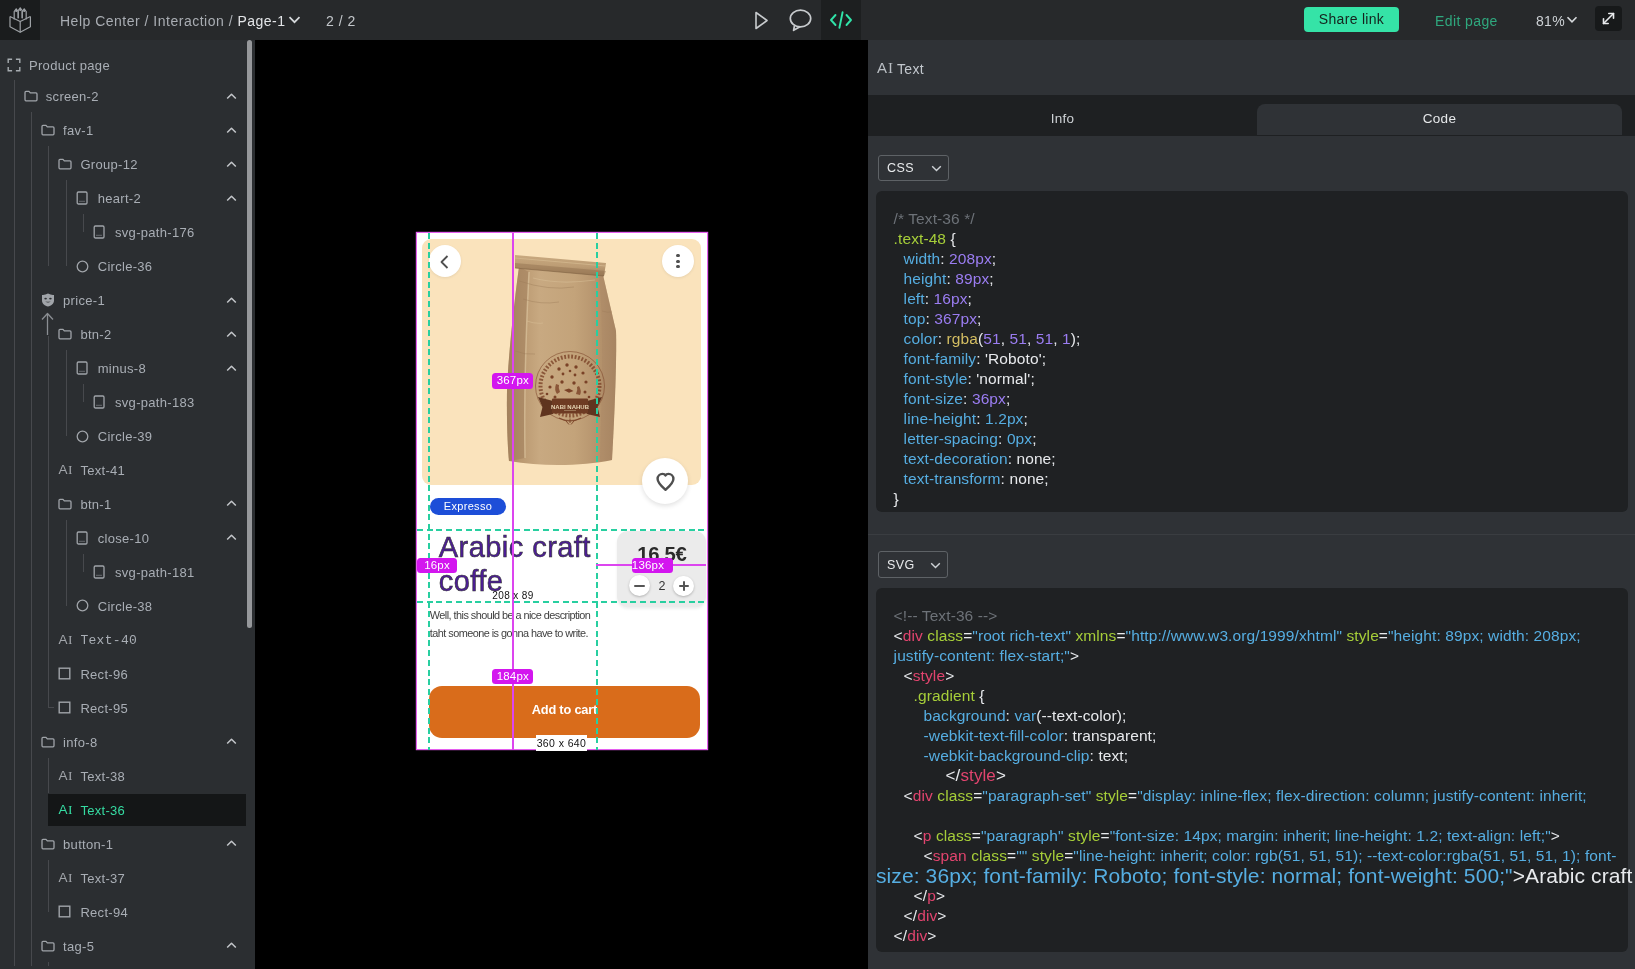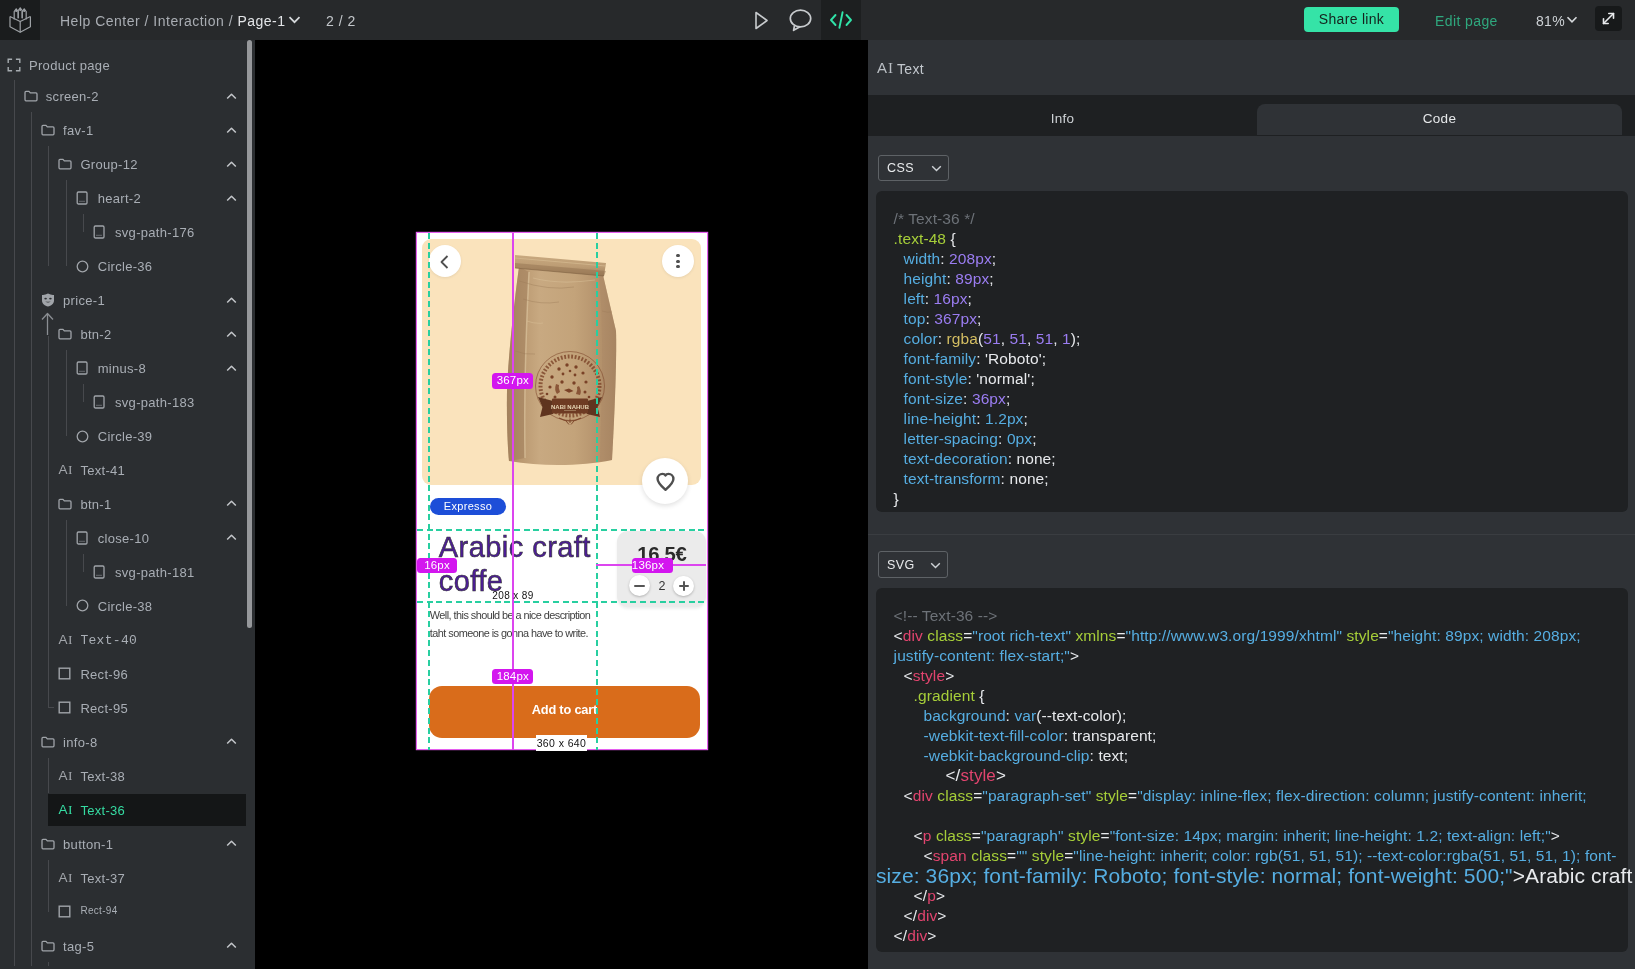--- a/index.html
+++ b/index.html
@@ -246,21 +246,21 @@
 <svg class="abs" style="left:226px;top:800.1px" width="11" height="7" viewBox="0 0 11 7" fill="none" stroke="#C2C5C9" stroke-width="1.5" stroke-linejoin="round">
         <path d="M1.2 5.6 L5.5 1.2 L9.8 5.6"></path>
       </svg>
 <div class="abs" style="left:58.4px;top:828.6px;line-height:1;"><span style="font-size:13.5px;font-weight:500;color:#A0A4A9;font-family:'Liberation Sans',sans-serif;">A</span><span style="font-size:13.5px;color:#A0A4A9;font-family:'Liberation Serif',serif;margin-left:0.5px;">I</span></div>
 <div class="abs" style="left:80.4px;top:830.6px;font-size:13px;color:#A9AEB5;letter-spacing:0.3px;">Text-37</div>
 <div class="abs" style="left:58.4px;top:865.1px;">
         <svg width="13" height="13" viewBox="0 0 13 13" fill="none" stroke="#A0A4A9" stroke-width="1.4">
           <rect x="1.2" y="1.2" width="10.6" height="10.6"></rect>
         </svg>
       </div>
-<div class="abs" style="left:80.4px;top:864.6px;font-size:10px;color:#A9AEB5;letter-spacing:0.3px;">Rect-94</div>
+<div class="abs" style="left:80.4px;top:864.6px;font-size:13px;color:#A9AEB5;letter-spacing:0.3px;">Rect-94</div>
 <div class="abs" style="left:41.1px;top:899.5px;">
         <svg width="14" height="12" viewBox="0 0 14 12" fill="none" stroke="#A0A4A9" stroke-width="1.3" stroke-linejoin="round">
           <path d="M1 2.6 Q1 1.4 2 1.4 H5 L6.3 2.9 H12 Q13 2.9 13 3.9 V9.6 Q13 10.8 12 10.8 H2 Q1 10.8 1 9.6 Z"></path>
         </svg>
       </div>
 <div class="abs" style="left:63.1px;top:898.5px;font-size:13px;color:#A9AEB5;letter-spacing:0.3px;">tag-5</div>
 <svg class="abs" style="left:226px;top:902.0px" width="11" height="7" viewBox="0 0 11 7" fill="none" stroke="#C2C5C9" stroke-width="1.5" stroke-linejoin="round">
         <path d="M1.2 5.6 L5.5 1.2 L9.8 5.6"></path>
       </svg>
 <div class="abs" style="left:246.5px;top:0;width:5.5px;height:588px;background:#96989B;border-radius:3px;"></div>

